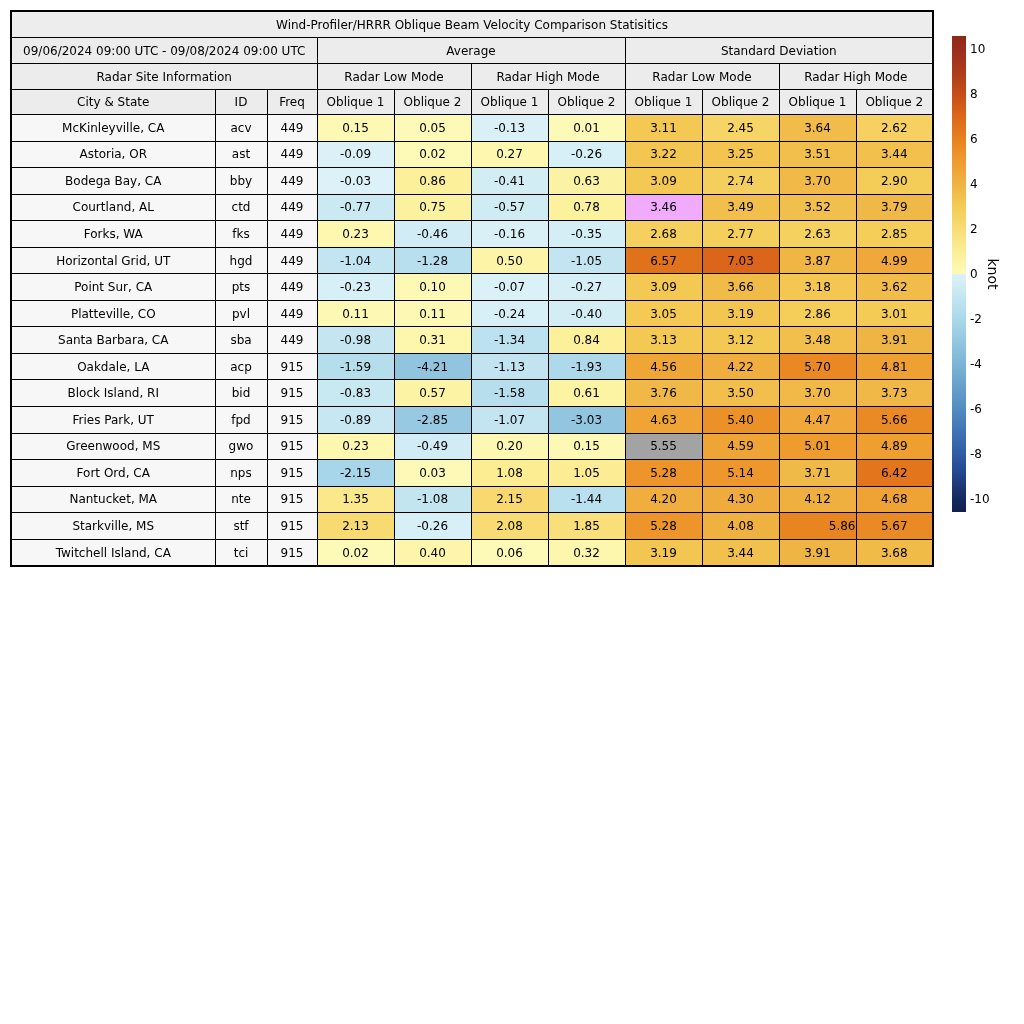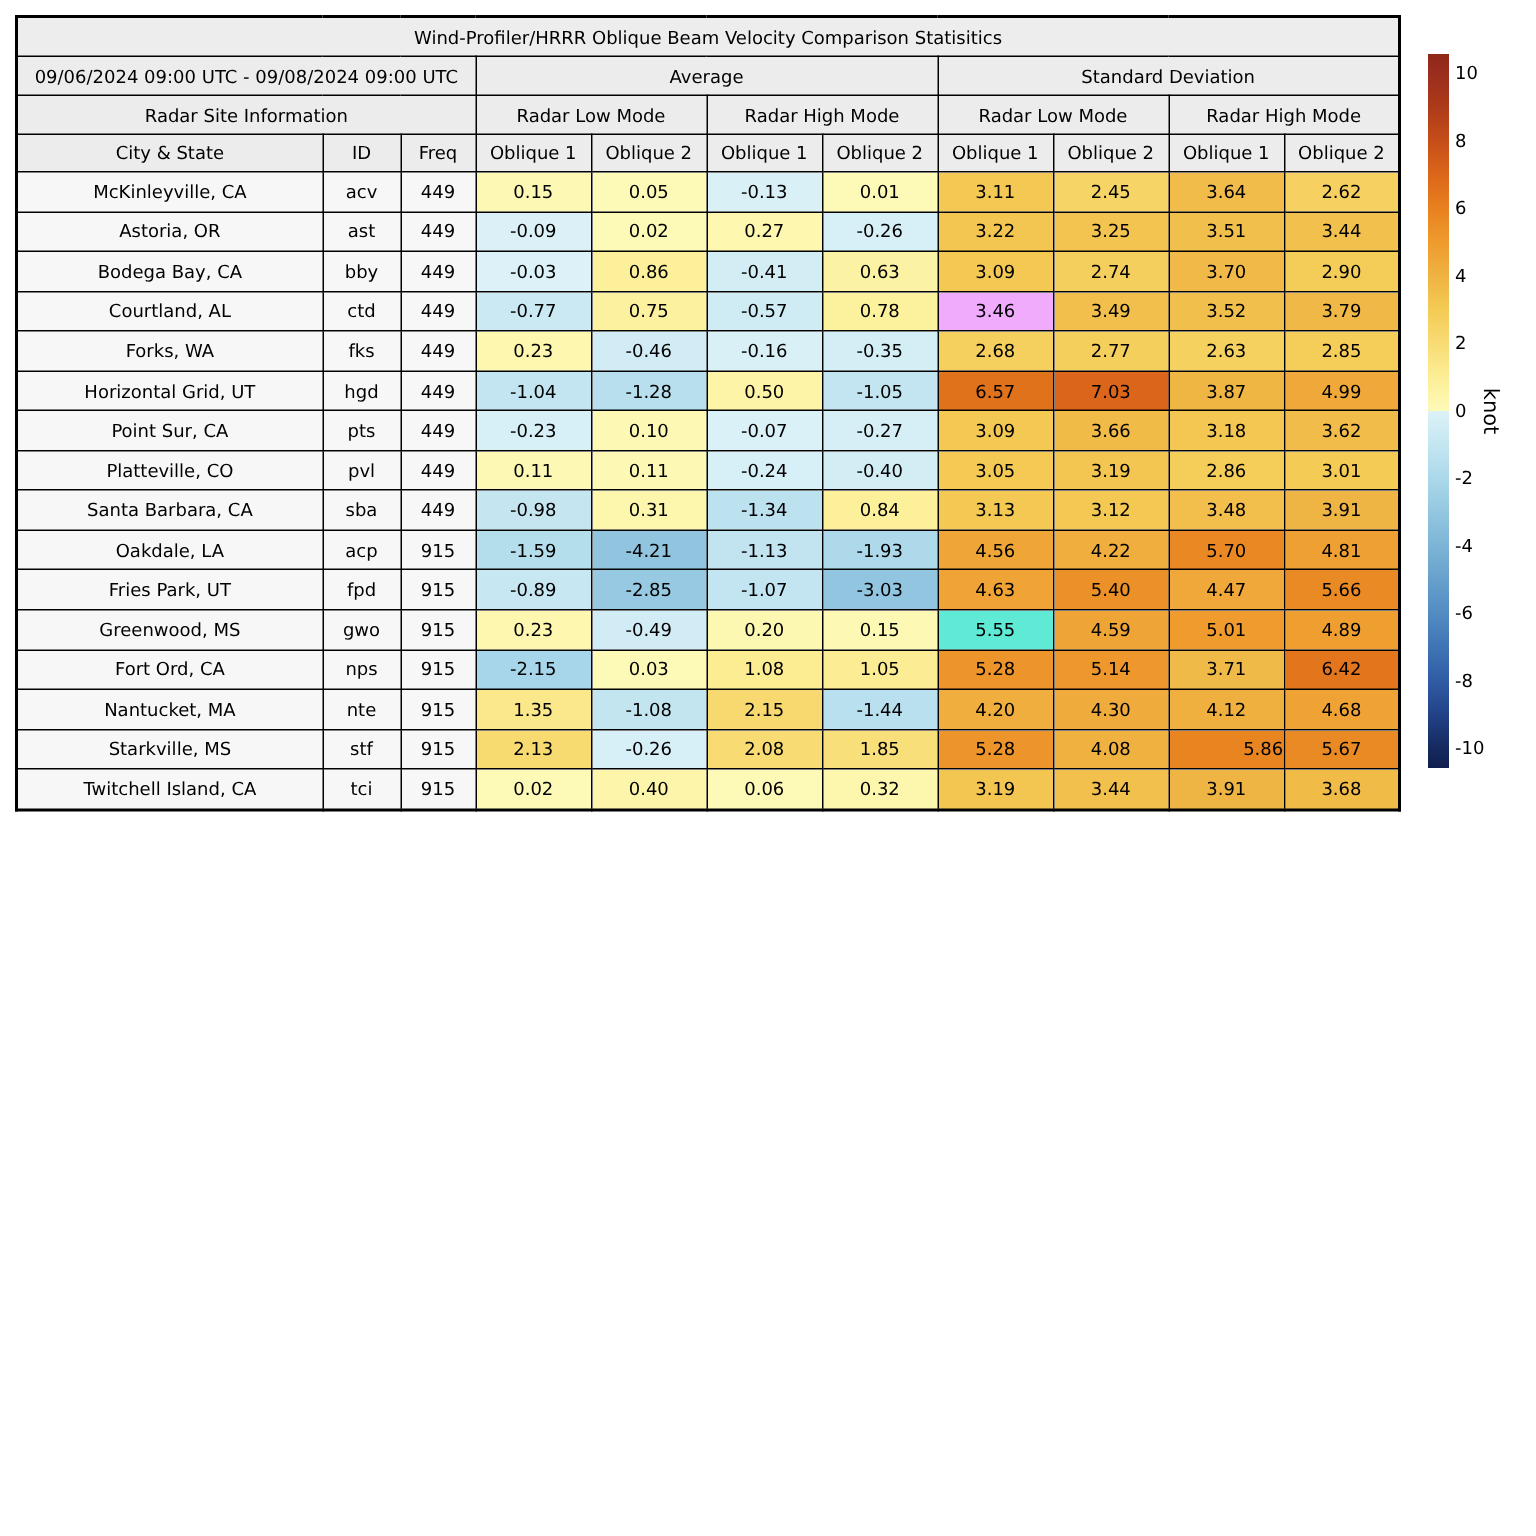--- a/index.html
+++ b/index.html
@@ -241,41 +241,54 @@
           <td class="value-cell" style="background: rgb(181, 222, 237);">-1.59</td>
           <td class="value-cell" style="background: rgb(145, 197, 223);">-4.21</td>
           <td class="value-cell" style="background: rgb(193, 228, 240);">-1.13</td>
           <td class="value-cell" style="background: rgb(173, 217, 234);">-1.93</td>
           <td class="value-cell" style="background: rgb(239, 166, 55);">4.56</td>
           <td class="value-cell" style="background: rgb(239, 174, 62);">4.22</td>
           <td class="value-cell" style="background: rgb(234, 137, 36);">5.70</td>
           <td class="value-cell" style="background: rgb(239, 160, 50);">4.81</td>
         </tr>
         <tr class="data-row">
+          <td class="label-cell">Block Island, RI</td>
+          <td class="label-cell">bid</td>
+          <td class="label-cell">915</td>
+          <td class="value-cell" style="background: rgb(200, 232, 242);">-0.83</td>
+          <td class="value-cell" style="background: rgb(252, 243, 165);">0.57</td>
+          <td class="value-cell" style="background: rgb(182, 222, 237);">-1.58</td>
+          <td class="value-cell" style="background: rgb(252, 243, 163);">0.61</td>
+          <td class="value-cell" style="background: rgb(240, 185, 71);">3.76</td>
+          <td class="value-cell" style="background: rgb(242, 191, 76);">3.50</td>
+          <td class="value-cell" style="background: rgb(241, 186, 72);">3.70</td>
+          <td class="value-cell" style="background: rgb(240, 185, 71);">3.73</td>
+        </tr>
+        <tr class="data-row">
           <td class="label-cell">Fries Park, UT</td>
           <td class="label-cell">fpd</td>
           <td class="label-cell">915</td>
           <td class="value-cell" style="background: rgb(199, 231, 242);">-0.89</td>
           <td class="value-cell" style="background: rgb(151, 202, 226);">-2.85</td>
           <td class="value-cell" style="background: rgb(194, 229, 241);">-1.07</td>
           <td class="value-cell" style="background: rgb(146, 198, 224);">-3.03</td>
           <td class="value-cell" style="background: rgb(239, 164, 53);">4.63</td>
           <td class="value-cell" style="background: rgb(236, 145, 40);">5.40</td>
           <td class="value-cell" style="background: rgb(239, 168, 57);">4.47</td>
           <td class="value-cell" style="background: rgb(234, 138, 36);">5.66</td>
         </tr>
         <tr class="data-row">
           <td class="label-cell">Greenwood, MS</td>
           <td class="label-cell">gwo</td>
           <td class="label-cell">915</td>
           <td class="value-cell" style="background: rgb(253, 247, 176);">0.23</td>
           <td class="value-cell" style="background: rgb(209, 236, 245);">-0.49</td>
           <td class="value-cell" style="background: rgb(253, 248, 177);">0.20</td>
           <td class="value-cell" style="background: rgb(253, 248, 179);">0.15</td>
-          <td class="value-cell" style="background: #5eead4;">5.55</td>
+          <td class="value-cell" style="background: #a3a3a3;">5.55</td>
           <td class="value-cell" style="background: rgb(239, 165, 54);">4.59</td>
           <td class="value-cell" style="background: rgb(239, 155, 46);">5.01</td>
           <td class="value-cell" style="background: rgb(239, 158, 48);">4.89</td>
         </tr>
         <tr class="data-row">
           <td class="label-cell">Fort Ord, CA</td>
           <td class="label-cell">nps</td>
           <td class="label-cell">915</td>
           <td class="value-cell" style="background: rgb(167, 213, 233);">-2.15</td>
           <td class="value-cell" style="background: rgb(253, 250, 183);">0.03</td>

